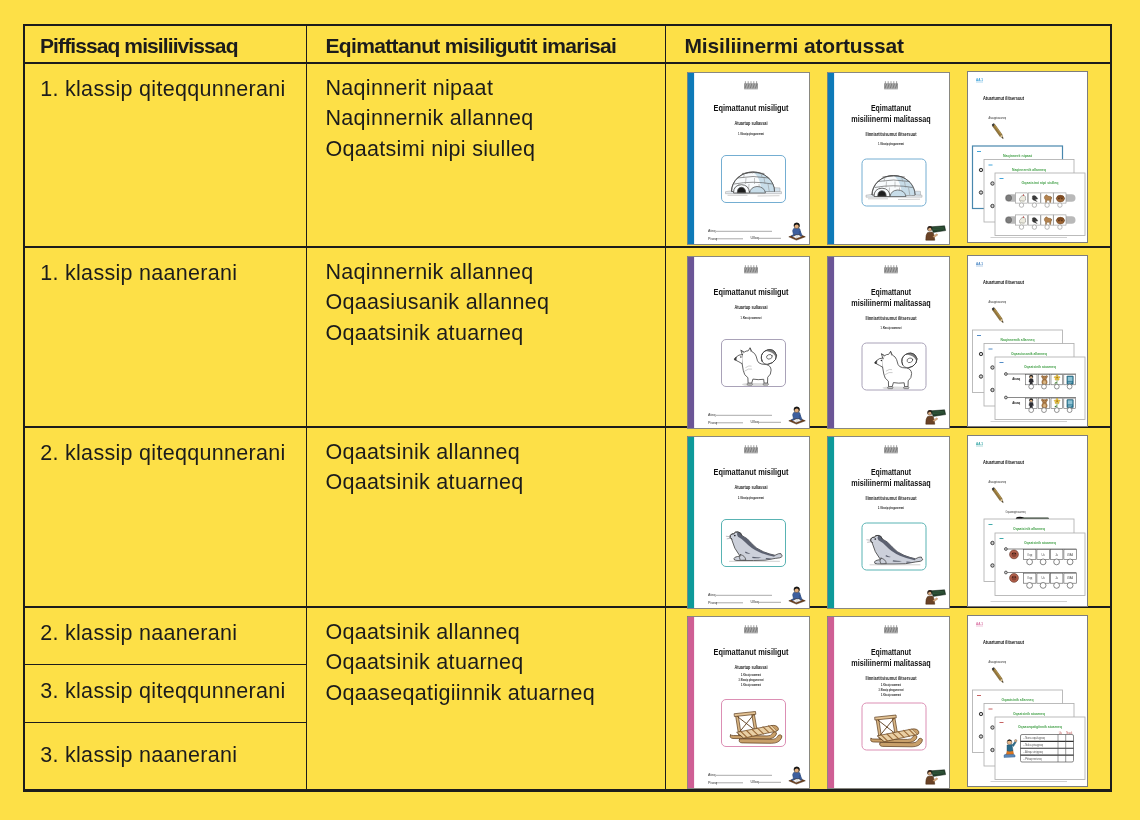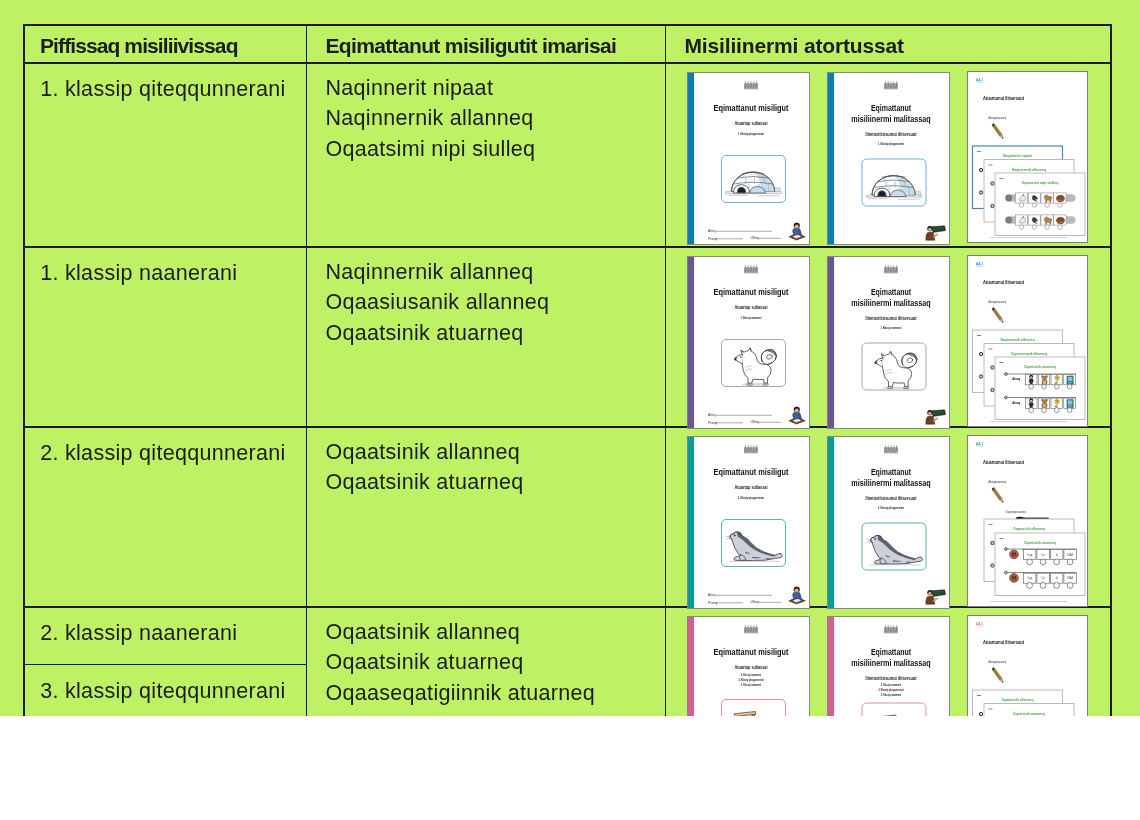--- a/index.html
+++ b/index.html
@@ -1,15 +1,15 @@
 <!DOCTYPE html>
 <html><head><meta charset="utf-8">
 <style>
 html,body{margin:0;padding:0;background:#fff;}
-#page{position:relative;width:1140px;height:716px;background:#bef264;overflow:hidden;
+#page{position:relative;width:1140px;height:820px;background:#fde047;overflow:hidden;
  font-family:"Liberation Sans",sans-serif;}
 .abs{position:absolute;}
 .hline,.vline{position:absolute;background:#1c1c1c;}
 .t{position:absolute;color:#1c1c1c;font-size:21.5px;letter-spacing:0.3px;line-height:30.5px;white-space:pre;}
 .th{position:absolute;color:#1c1c1c;font-size:21px;font-weight:bold;line-height:30.5px;white-space:pre;}
 </style></head><body>
 <div id="page">
 <div class="hline" style="left:22.8px;top:24.2px;width:1089.7px;height:2.2px"></div>
 <div class="hline" style="left:22.8px;top:788.8px;width:1089.7px;height:2.8px"></div>
 <div class="vline" style="left:22.8px;top:25.3px;width:2.2px;height:764.9px"></div>

